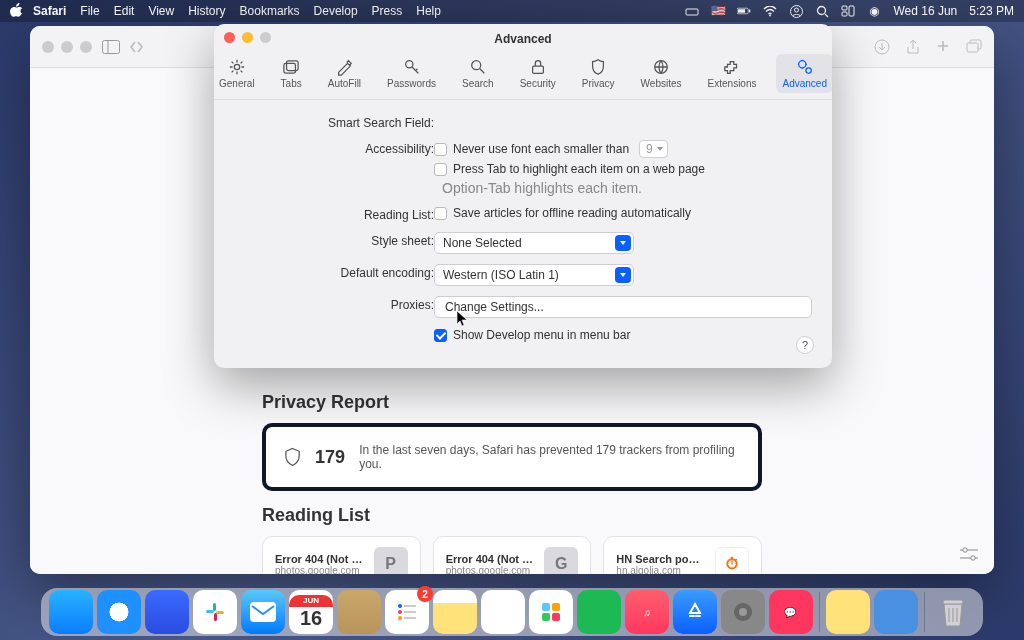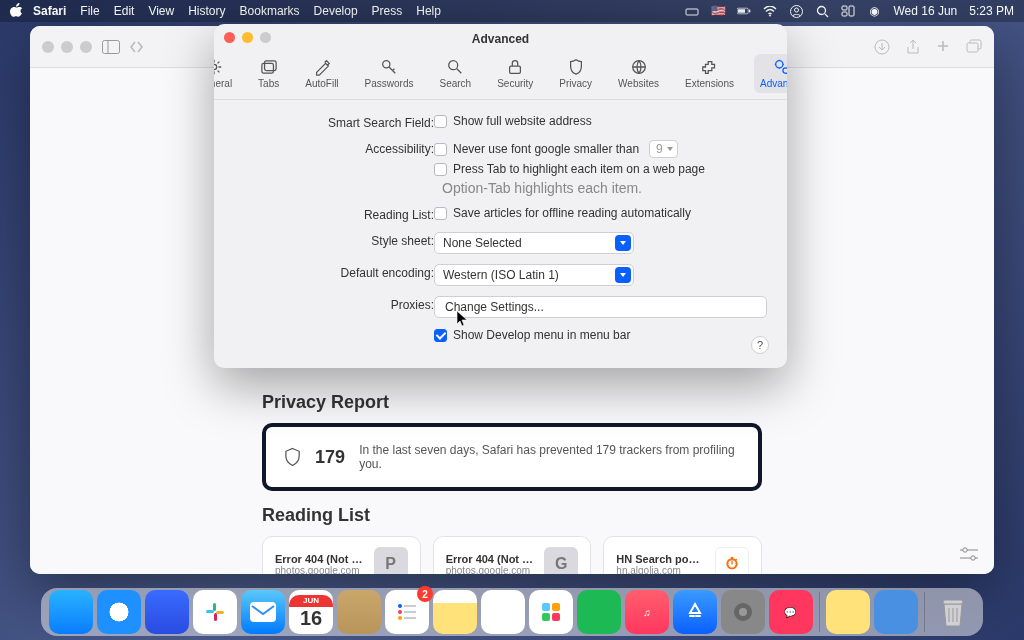--- a/index.html
+++ b/index.html
@@ -45,21 +45,21 @@
   .read-card .sub { font-size: 10px; color: #888; }
   .read-card .thumb { width: 34px; height: 34px; border-radius: 6px; display: flex; align-items: center; justify-content: center; font-weight: 600; color: #777; }
   .thumb.p { background: #d9d9df; }
   .thumb.g { background: #d9d9df; }
   .thumb.hn { background: #fff; border: 1px solid #eee; color: #ff6a00; }
 
   .customize-btn { position: absolute; right: 14px; bottom: 12px; width: 22px; height: 16px; }
   .customize-btn .slider-ico { width: 100%; height: 100%; }
 
   
-  .prefs { position: absolute; top: 24px; left: 214px; width: 573px; background: #f1f0f2; border-radius: 10px; box-shadow: 0 18px 50px rgba(0,0,0,0.35); overflow: hidden; font-size: 12px; color: #333; }
+  .prefs { position: absolute; top: 24px; left: 214px; width: 618px; background: #f1f0f2; border-radius: 10px; box-shadow: 0 18px 50px rgba(0,0,0,0.35); overflow: hidden; font-size: 12px; color: #333; }
   .prefs-title { text-align: center; font-weight: 600; padding: 8px 0 0; position: relative; }
   .prefs-title .tl { position: absolute; left: 10px; top: 8px; display: flex; gap: 7px; }
   .prefs-title .tl span { width: 11px; height: 11px; border-radius: 50%; }
   .dot-red { background: #ff5f57; } .dot-yellow { background: #febc2e; } .dot-green { background: #ccc; }
 
   .prefs-tabs { display: flex; justify-content: center; gap: 14px; padding: 8px 0 6px; border-bottom: 1px solid #dcdbde; }
   .prefs-tab { display: flex; flex-direction: column; align-items: center; gap: 2px; color: #555; padding: 4px 6px; border-radius: 6px; cursor: default; }
   .prefs-tab.active { background: #e3e2e6; color: #0a60ff; }
   .prefs-tab .ico { width: 20px; height: 18px; display: flex; align-items: center; justify-content: center; }
   .prefs-tab svg { stroke: currentColor; fill: none; stroke-width: 1.4; }
@@ -380,34 +380,28 @@
           </svg>
         </div>
         <span>Advanced</span>
       </div>
   </div>
 
   <div class="prefs-body">
 
     <div class="row">
       <div class="lbl">Smart Search Field:</div>
-      <div class="val">
-          <label class="chk-line">
-            <span class="chk"></span>
-            <span>Show full website address</span>
-          </label>
-        </div>
     </div>
 
     <div class="row">
       <div class="lbl">Accessibility:</div>
       <div class="val">
         <label class="chk-line">
             <span class="chk"></span>
-            <span>Never use font google smaller than</span>
+            <span>Never use font each smaller than</span>
             <span class="mini-select">9</span>
           </label>
         <label class="chk-line">
             <span class="chk"></span>
             <span>Press Tab to highlight each item on a web page</span>
           </label>
         <div class="hint">Option-Tab highlights each item.</div>
       </div>
     </div>
 

